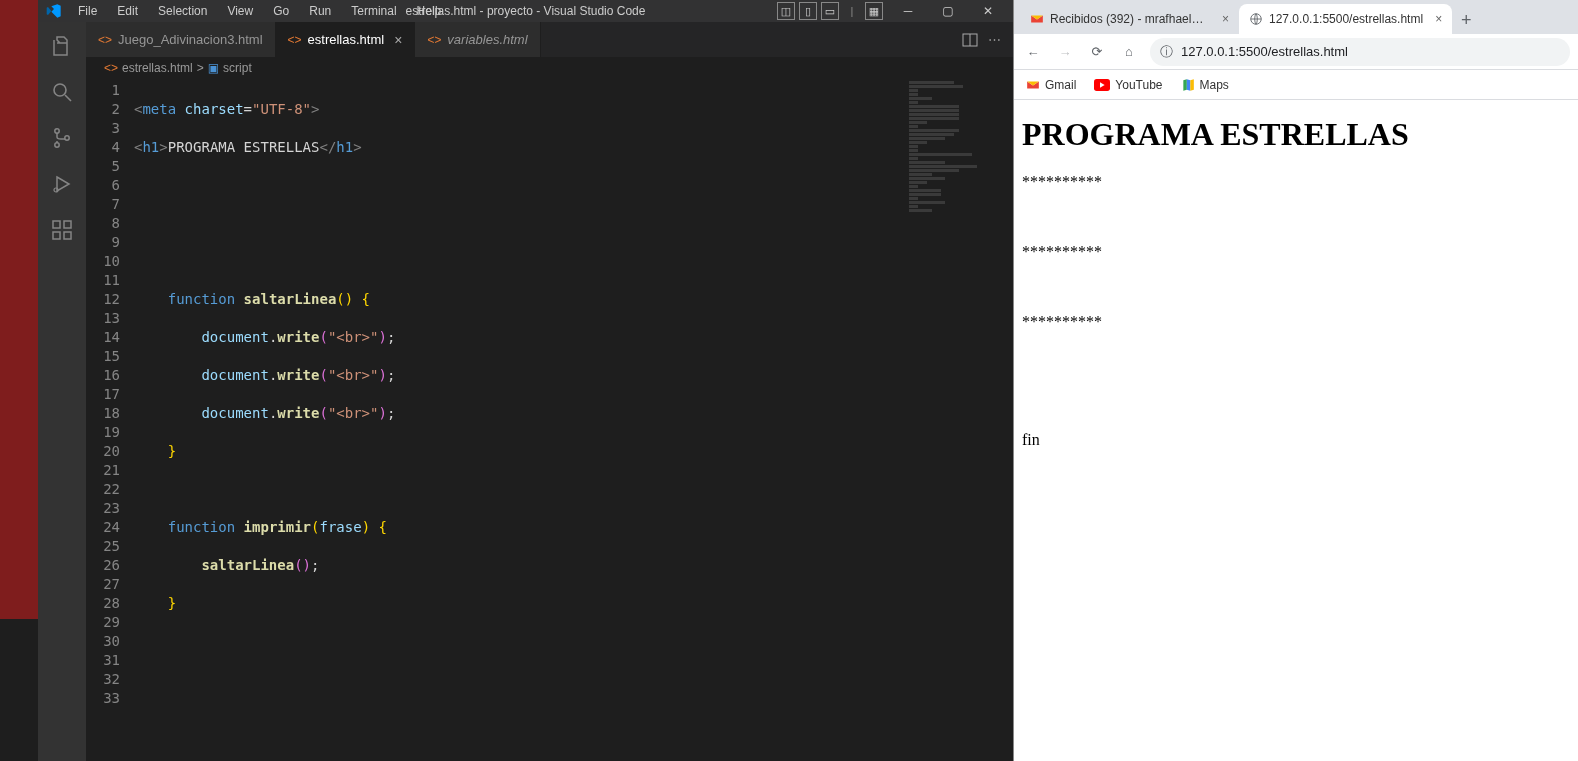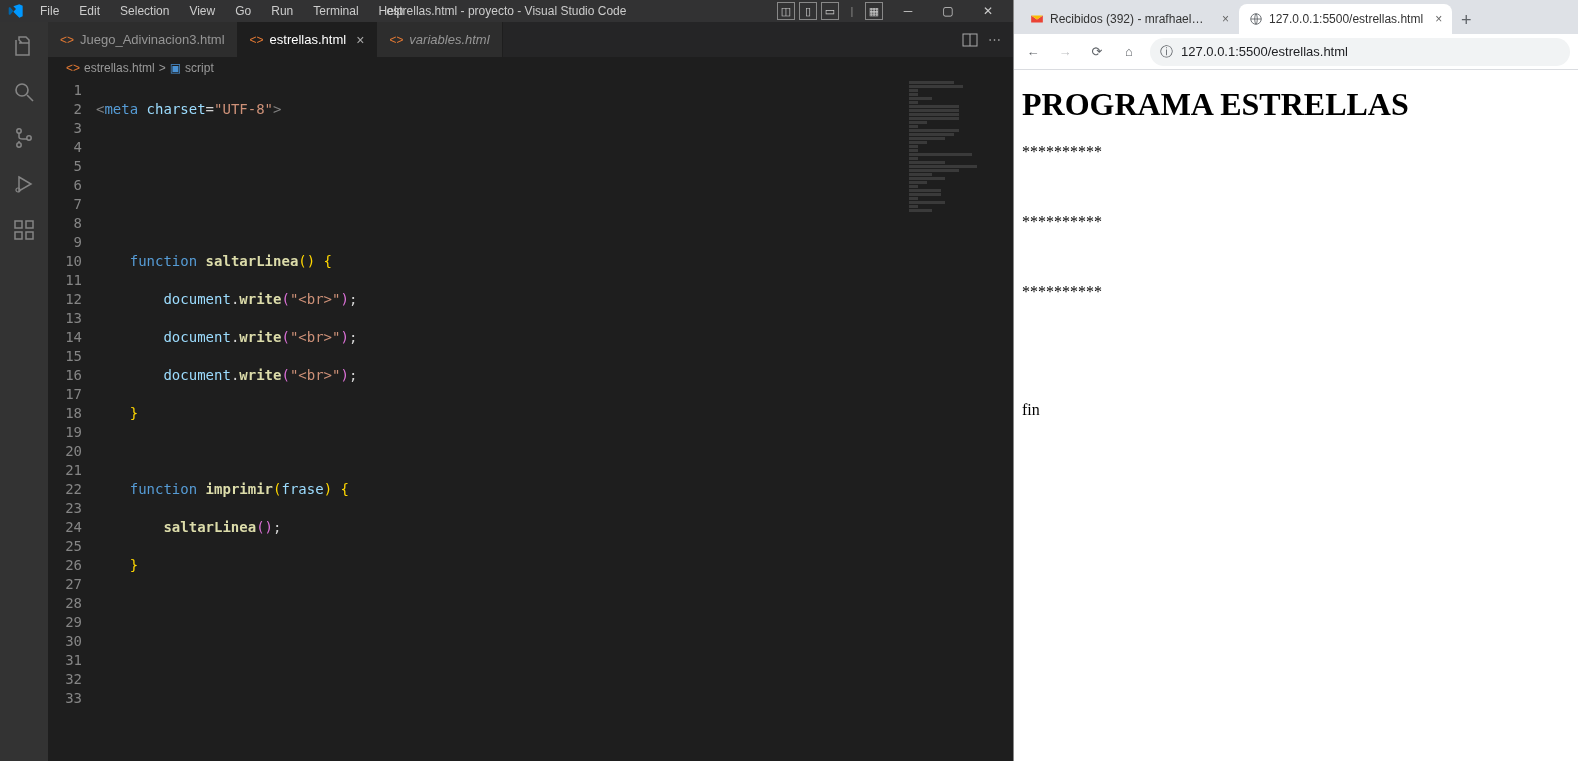--- a/index.html
+++ b/index.html
@@ -1,19 +1,19 @@
 <!DOCTYPE html>
 <html><head>
 <meta charset="utf-8">
 <style>
 * { margin: 0; padding: 0; box-sizing: border-box; }
 body { font-family: "Segoe UI", sans-serif; font-size: 13px; background: #1e1e1e; color: #ccc; overflow: hidden; width: 1578px; height: 761px; display: flex; }
 
 
-.vscode { width: 1013px; height: 619px; display: flex; flex-direction: column; background: #7f1d1d; }
+.vscode { width: 1013px; height: 619px; display: flex; flex-direction: column; background: #7f1d1d; padding-left: 38px; }
 .titlebar { height: 30px; background: #323233; display: flex; align-items: center; padding: 0 8px; color: #ccc; font-size: 12px; position: relative; }
 .titlebar .logo { width: 16px; height: 16px; margin-right: 8px; }
 .titlebar .menus { display: flex; gap: 4px; }
 .titlebar .menus span { padding: 4px 8px; cursor: pointer; }
 .titlebar .title-center { position: absolute; left: 50%; transform: translateX(-50%); color: #ccc; }
 .titlebar .winicons { position: absolute; right: 8px; display: flex; gap: 6px; align-items: center; }
 .titlebar .winicons .ico { width: 34px; height: 24px; display: flex; align-items: center; justify-content: center; color: #ccc; }
 .titlebar .layout-icons { position: absolute; right: 130px; display: flex; gap: 4px; align-items: center; }
 .titlebar .layout-icons span { width: 18px; height: 18px; display: flex; align-items: center; justify-content: center; font-size: 11px; border: 1px solid #888; }
 
@@ -211,20 +211,21 @@
             <div>27</div>
             <div>28</div>
             <div>29</div>
             <div>30</div>
             <div>31</div>
             <div>32</div>
             <div>33</div>
         </div>
         <div class="code-lines">
 <div class="ln"><span class="c-tag">&lt;</span><span class="c-tagname">meta</span> <span class="c-attr">charset</span><span class="c-pun">=</span><span class="c-str">"UTF-8"</span><span class="c-tag">&gt;</span></div>
+<div class="ln"><span class="c-tag">&lt;</span><span class="c-tagname">h1</span><span class="c-tag">&gt;</span><span class="c-txt">PROGRAMA ESTRELLAS</span><span class="c-tag">&lt;/</span><span class="c-tagname">h1</span><span class="c-tag">&gt;</span></div>
 <div class="ln"></div>
 <div class="ln"></div>
 <div class="ln"></div>
 <div class="ln">    <span class="c-kw">function</span> <span class="c-fn">saltarLinea</span><span class="c-brace">()</span> <span class="c-brace">{</span></div>
 <div class="ln">        <span class="c-var">document</span><span class="c-pun">.</span><span class="c-fn">write</span><span class="c-brace2">(</span><span class="c-str">"&lt;br&gt;"</span><span class="c-brace2">)</span><span class="c-pun">;</span></div>
 <div class="ln">        <span class="c-var">document</span><span class="c-pun">.</span><span class="c-fn">write</span><span class="c-brace2">(</span><span class="c-str">"&lt;br&gt;"</span><span class="c-brace2">)</span><span class="c-pun">;</span></div>
 <div class="ln">        <span class="c-var">document</span><span class="c-pun">.</span><span class="c-fn">write</span><span class="c-brace2">(</span><span class="c-str">"&lt;br&gt;"</span><span class="c-brace2">)</span><span class="c-pun">;</span></div>
 <div class="ln">    <span class="c-brace">}</span></div>
 <div class="ln"></div>
 <div class="ln">    <span class="c-kw">function</span> <span class="c-fn">imprimir</span><span class="c-brace">(</span><span class="c-var">frase</span><span class="c-brace">)</span> <span class="c-brace">{</span></div>
@@ -313,20 +314,44 @@
     <div class="navbtn">←</div>
     <div class="navbtn" style="opacity:.4">→</div>
     <div class="navbtn">⟳</div>
     <div class="navbtn">⌂</div>
     <div class="b-url">
       <span style="color:#5f6368">ⓘ</span>
       <span>127.0.0.1:5500/estrellas.html</span>
     </div>
   </div>
 
+  <div class="b-bookmarks">
+    <div class="bm">
+        <svg width="14" height="14" viewBox="0 0 24 24">
+          <path fill="#ea4335" d="M12 13L2 6v12h20V6z"></path>
+          <path fill="#fbbc04" d="M2 6l10 7 10-7H2z"></path>
+        </svg>
+        <span>Gmail</span>
+      </div>
+    <div class="bm">
+        <svg width="16" height="12" viewBox="0 0 24 18">
+          <rect width="24" height="18" rx="4" fill="#ff0000"></rect>
+          <polygon points="9,5 9,13 16,9" fill="#fff"></polygon>
+        </svg>
+        <span>YouTube</span>
+      </div>
+    <div class="bm">
+        <svg width="14" height="14" viewBox="0 0 24 24">
+          <path fill="#34a853" d="M4 4l6-2v18l-6 2z"></path>
+          <path fill="#4285f4" d="M10 2l6 2v18l-6-2z"></path>
+          <path fill="#fbbc04" d="M16 4l6-2v18l-6 2z"></path>
+        </svg>
+        <span>Maps</span>
+      </div>
+  </div>
 
   <div class="b-content">
     <h1>PROGRAMA ESTRELLAS</h1>
     <div class="stars">**********</div>
     <div class="stars">**********</div>
     <div class="stars">**********</div>
     <div class="fin">fin</div>
   </div>
 </div>
 

